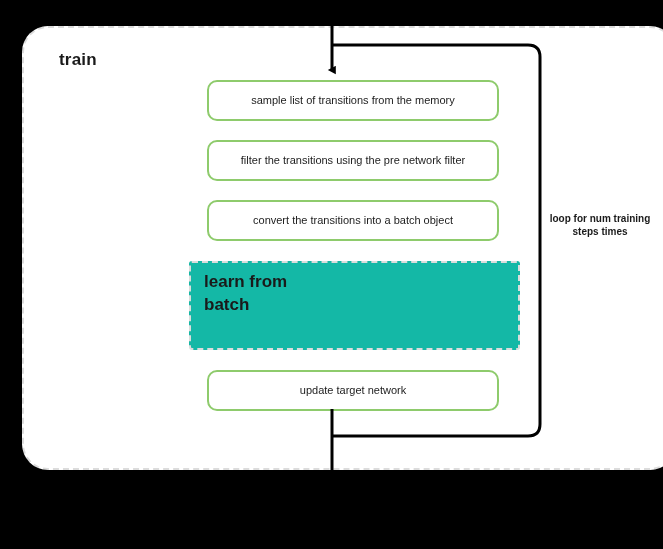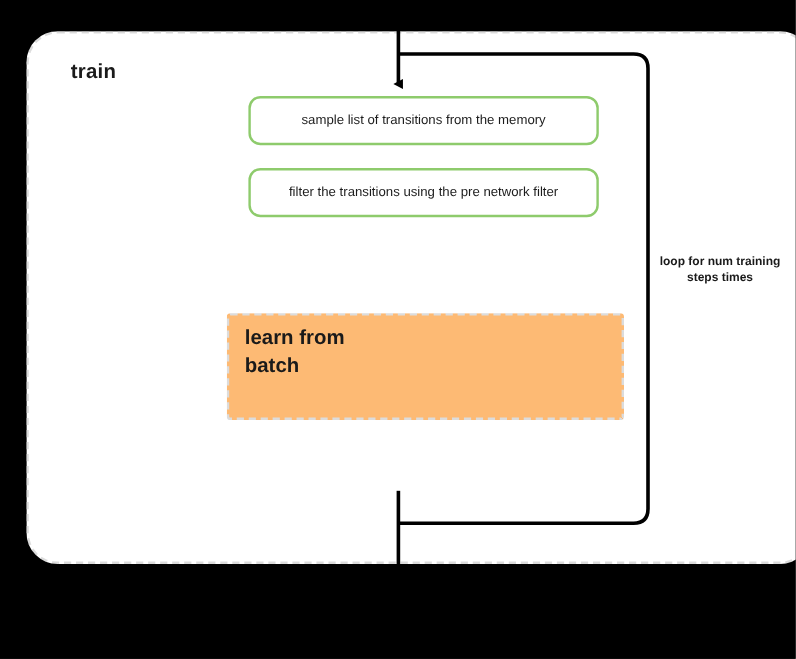--- a/index.html
+++ b/index.html
@@ -67,21 +67,21 @@
   #step-update  { top: 342px; }
 
   
   #learn-block {
     position: absolute;
     left: 165px;
     top: 233px;
     width: 331px;
     height: 89px;
     box-sizing: border-box;
-    background: #fdba74;
+    background: #14b8a6;
     border: 2px dashed #dcdcdc;
     border-radius: 3px;
   }
   #learn-title {
     position: absolute;
     left: 13px;
     top: 8px;
     font-size: 17px;
     font-weight: bold;
     color: #1a1a1a;
@@ -120,25 +120,31 @@
   <div id="train-title">train</div>
 
   <div class="step-box" id="step-filter">
     <span class="step-label">filter the transitions using the pre network filter</span>
   </div>
 
   <div class="step-box" id="step-sample">
     <span class="step-label">sample list of transitions from the memory</span>
   </div>
 
+  <div class="step-box" id="step-convert">
+    <span class="step-label">convert the transitions into a batch object</span>
+  </div>
 
   <div id="learn-block">
     <div id="learn-title">learn from batch</div>
   </div>
 
+  <div class="step-box" id="step-update">
+    <span class="step-label">update target network</span>
+  </div>
 
 </div>
 
 <svg id="flow-svg" viewBox="0 0 663 549" xmlns="http://www.w3.org/2000/svg">
 
   <defs>
     <marker id="arrowhead" markerWidth="9" markerHeight="9" refX="4.5" refY="4.2" orient="auto" markerUnits="userSpaceOnUse">
       <path d="M0.3,0.4 L8.7,0.4 L4.5,8.4 Z" fill="#000000"></path>
     </marker>
   </defs>

